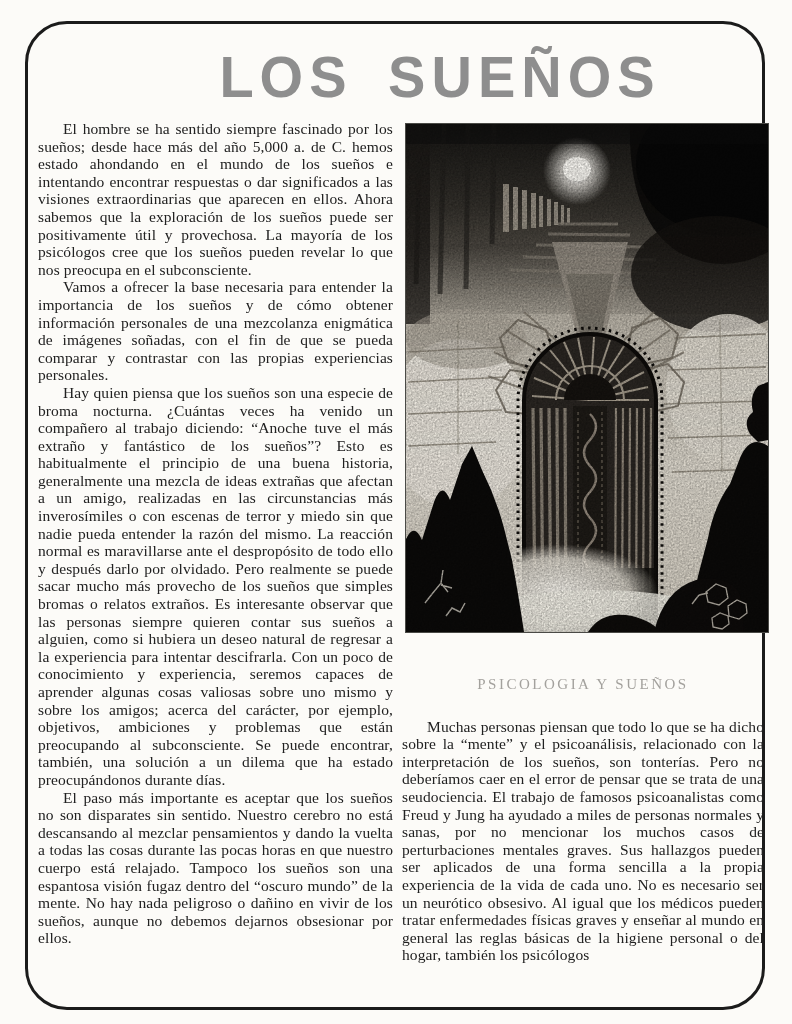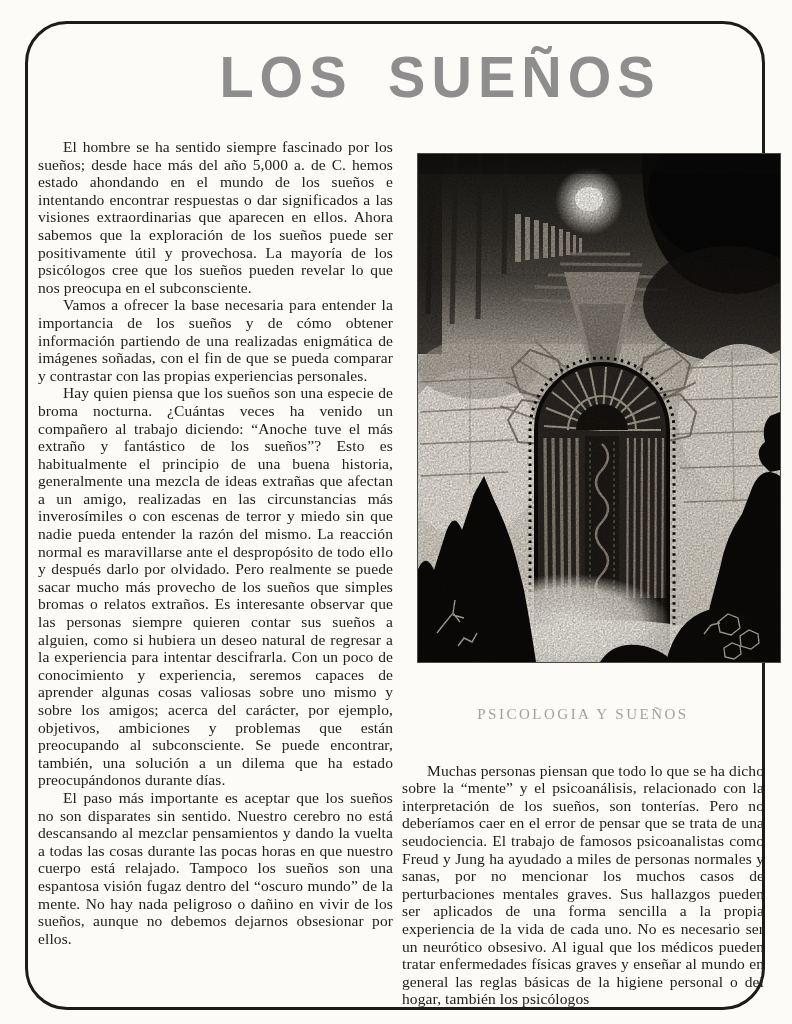--- a/index.html
+++ b/index.html
@@ -32,70 +32,70 @@
     font-family:"Liberation Sans", sans-serif;
     font-weight:700;
     font-size:56px;
     letter-spacing:6px;
     word-spacing:14px;
     color:#8e8e8e;
     transform:scaleY(1.04);
   }
   .columns{
     position:absolute;
-    left:38px;top:138px;
+    left:38px;top:120px;
     width:726px;
     display:flex;
     gap:9px;
   }
   .col{
     font-size:15.5px;
     line-height:17.6px;
     text-align:justify;
     color:#212121;
     letter-spacing:0.1px;
   }
   .col-left{width:355px;}
   .col-right{width:362px;}
   .col p{
     margin:0;
     text-indent:25px;
     hyphens:auto;
   }
-  figure{margin:16px;}
+  figure{margin:4px;}
   .photo-svg{
     display:block;
     width:362px;height:508px;
     outline:1px solid #4a4a46;
   }
   .photo-caption{
     display:block;
     margin-top:44px;
     margin-bottom:0;
     text-align:center;
     font-size:15px;
     letter-spacing:2.5px;
     color:#a3a19d;
     font-weight:400;
   }
-  .col-right p{margin-top:38px;}
+  .col-right p{margin-top:24px;}
 </style>
 </head>
 <body>
 
 <div class="page">
   <div class="frame"></div>
 
   <h1 class="page-title">LOS SUEÑOS</h1>
 
   <div class="columns">
 
     <div class="col col-left">
       <p>El hombre se ha sentido siempre fascinado por los sueños; desde hace más del año 5,000 a. de C. hemos estado ahondando en el mundo de los sueños e intentando encontrar respuestas o dar significados a las visiones extraordinarias que aparecen en ellos. Ahora sabemos que la exploración de los sueños puede ser positivamente útil y provechosa. La mayoría de los psicólogos cree que los sueños pueden revelar lo que nos preocupa en el subconsciente.</p>
-      <p>Vamos a ofrecer la base necesaria para entender la importancia de los sueños y de cómo obtener información partiendo de una realizadas enigmática de imágenes soñadas, con el fin de que se pueda comparar y contrastar con las propias experiencias personales.</p>
+      <p>Vamos a ofrecer la base necesaria para entender la importancia de los sueños y de cómo obtener información personales de una mezcolanza enigmática de imágenes soñadas, con el fin de que se pueda comparar y contrastar con las propias experiencias personales.</p>
       <p>Hay quien piensa que los sueños son una especie de broma nocturna. ¿Cuántas veces ha venido un compañero al trabajo diciendo: “Anoche tuve el más extraño y fantástico de los sueños”? Esto es habitualmente el principio de una buena historia, generalmente una mezcla de ideas extrañas que afectan a un amigo, realizadas en las circunstancias más inverosímiles o con escenas de terror y miedo sin que nadie pueda entender la razón del mismo. La reacción normal es maravillarse ante el despropósito de todo ello y después darlo por olvidado. Pero realmente se puede sacar mucho más provecho de los sueños que simples bromas o relatos extraños. Es interesante observar que las personas siempre quieren contar sus sueños a alguien, como si hubiera un deseo natural de regresar a la experiencia para intentar descifrarla. Con un poco de conocimiento y experiencia, seremos capaces de aprender algunas cosas valiosas sobre uno mismo y sobre los amigos; acerca del carácter, por ejemplo, objetivos, ambiciones y problemas que están preocupando al subconsciente. Se puede encontrar, también, una solución a un dilema que ha estado preocupándonos durante días.</p>
       <p>El paso más importante es aceptar que los sueños no son disparates sin sentido. Nuestro cerebro no está descansando al mezclar pensamientos y dando la vuelta a todas las cosas durante las pocas horas en que nuestro cuerpo está relajado. Tampoco los sueños son una espantosa visión fugaz dentro del “oscuro mundo” de la mente. No hay nada peligroso o dañino en vivir de los sueños, aunque no debemos dejarnos obsesionar por ellos.</p>
     </div>
 
     <div class="col col-right">
       <figure>
         <svg class="photo-svg" viewBox="0 0 362 508" preserveAspectRatio="none" xmlns="http://www.w3.org/2000/svg">
           <defs>
             <linearGradient id="gCorr" x1="0" y1="0" x2="0" y2="1">
               <stop offset="0" stop-color="#161513"></stop>

